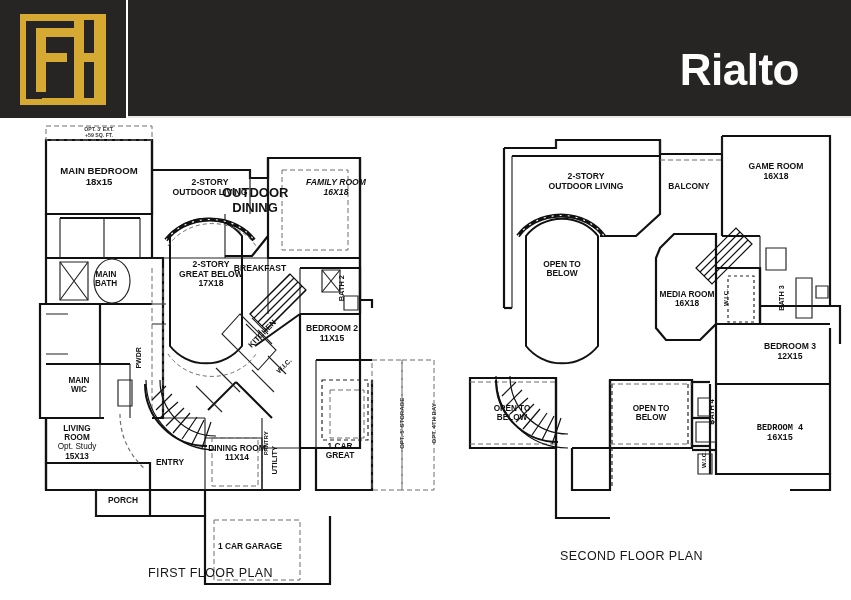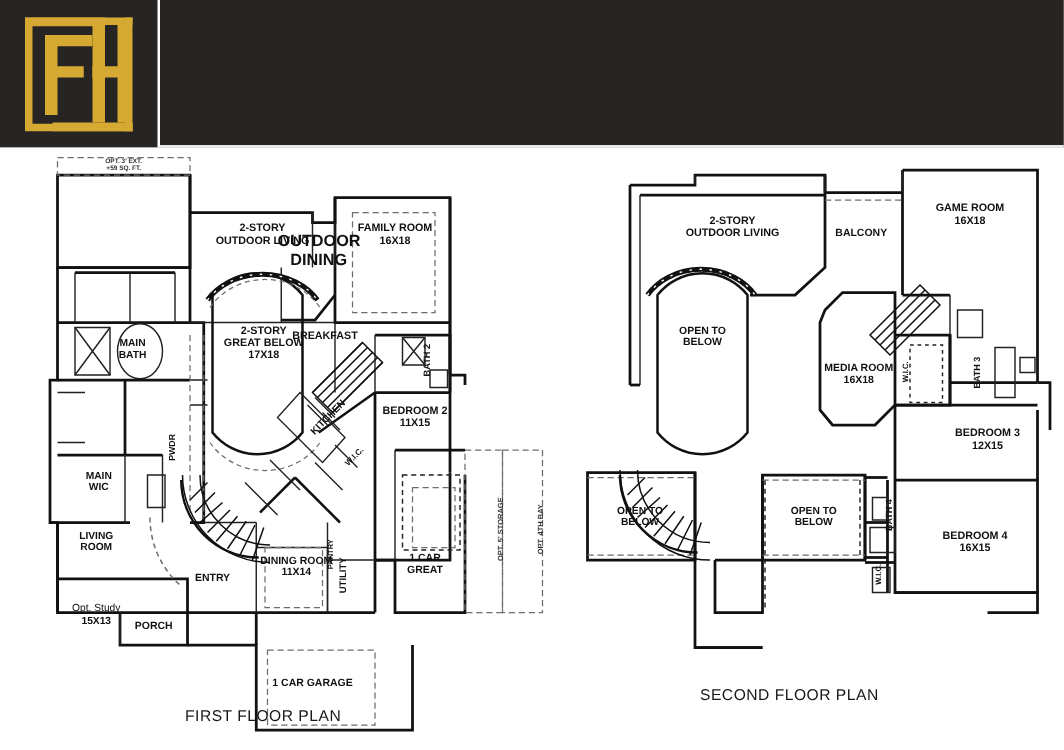--- a/index.html
+++ b/index.html
@@ -44,20 +44,21 @@
       <path d="M30 88 H94 V95 H30 Z" fill="#d6a932"></path>
 
       <path d="M24 18 H62 V27 H34 V43 H55 V52 H34 V82 H24 Z" fill="#d6a932"></path>
 
       <path d="M62 10 H72 V88 H62 Z" fill="#d6a932"></path>
       <path d="M82 10 H92 V88 H82 Z" fill="#d6a932"></path>
       <path d="M62 43 H92 V52 H62 Z" fill="#d6a932"></path>
     </svg>
   </div>
 
+  <div id="brand-title">Rialto</div>
 </div>
 <div id="header-rule"></div>
 
 <div id="plans">
 
   <div class="plan" id="plan-first" style="left:0;top:0;width:460px;height:482px;">
 
     <svg class="overlay" width="460" height="482">
       <g fill="none" stroke="#111" stroke-width="2.2">
 
@@ -188,37 +189,41 @@
         <path d="M250,196 L290,156 L306,172 L266,212 Z"></path>
         <path d="M254,200 L294,160 M258,204 L298,164 M262,208 L302,168
                  M250,196 L290,156 M266,212 L306,172"></path>
       </g>
 
       <g fill="none" stroke="#111" stroke-width="2.2">
         <path d="M268,118 L252,138 L225,138"></path>
       </g>
     </svg>
 
+    <div class="lbl b" style="left:46px;top:48px;width:106px;font-size:9.6px;">
+      <span>MAIN BEDROOM</span>
+      <span class="sz">18x15</span>
+    </div>
 
     <div class="lbl" style="left:46px;top:9px;width:106px;font-size:5.2px;color:#333;font-weight:bold;">
       <span>OPT. 3' EXT.</span>
       <span class="sz">+59 SQ. FT.</span>
     </div>
 
     <div class="lbl b" style="left:152px;top:60px;width:116px;font-size:8.6px;">
       <span>2-STORY</span>
       <span class="sz">OUTDOOR LIVING</span>
     </div>
 
     <div class="lbl b" style="left:222px;top:68px;width:66px;font-size:13px;">
       <span>OUTDOOR</span>
       <span class="sz">DINING</span>
     </div>
 
-    <div class="lbl b" style="left:276px;top:60px;width:80px;font-size:8.6px;">
+    <div class="lbl b" style="left:296px;top:60px;width:80px;font-size:8.6px;font-style:italic;">
       <span>FAMILY ROOM</span>
       <span class="sz">16X18</span>
     </div>
 
     <div class="lbl b" style="left:82px;top:152px;width:48px;font-size:8.2px;">
       <span>MAIN</span>
       <span class="sz">BATH</span>
     </div>
 
     <div class="lbl b" style="left:154px;top:142px;width:114px;font-size:8.6px;">
@@ -257,21 +262,21 @@
     </div>
 
     <div class="lbl b vert" style="left:118px;top:236px;width:42px;font-size:7px;
          transform:rotate(-90deg);">
       <span>PWDR</span>
     </div>
 
     <div class="lbl b" style="left:44px;top:306px;width:66px;font-size:8.2px;">
       <span>LIVING</span>
       <span class="sz">ROOM</span>
-      <span class="sz" style="font-weight:normal;margin-top:40px;">Opt. Study</span>
+      <span class="sz" style="font-weight:normal;">Opt. Study</span>
       <span class="sz">15X13</span>
     </div>
 
     <div class="lbl b" style="left:140px;top:340px;width:60px;font-size:8.4px;text-align:center;">
       <span>ENTRY</span>
     </div>
 
     <div class="lbl b" style="left:200px;top:326px;width:74px;font-size:8.4px;">
       <span>DINING ROOM</span>
       <span class="sz">11X14</span>
@@ -469,21 +474,21 @@
     <div class="lbl b vert" style="left:230px;top:290px;width:44px;font-size:7.2px;
          transform:rotate(-90deg);">
       <span>BATH 4</span>
     </div>
 
     <div class="lbl b vert" style="left:222px;top:338px;width:44px;font-size:6.2px;
          transform:rotate(-90deg);">
       <span>W.I.C.</span>
     </div>
 
-    <div class="lbl b" style="left:276px;top:306px;width:88px;font-size:8.6px;">
+    <div class="lbl b" style="left:276px;top:306px;width:88px;font-size:8.6px;font-family:Liberation Mono, monospace;">
       <span>BEDROOM 4</span>
       <span class="sz">16X15</span>
     </div>
 
     <div class="caption" style="left:100px;top:398px;margin-top:33px;">SECOND FLOOR PLAN</div>
   </div>
 
 </div>
 
 </body></html>

